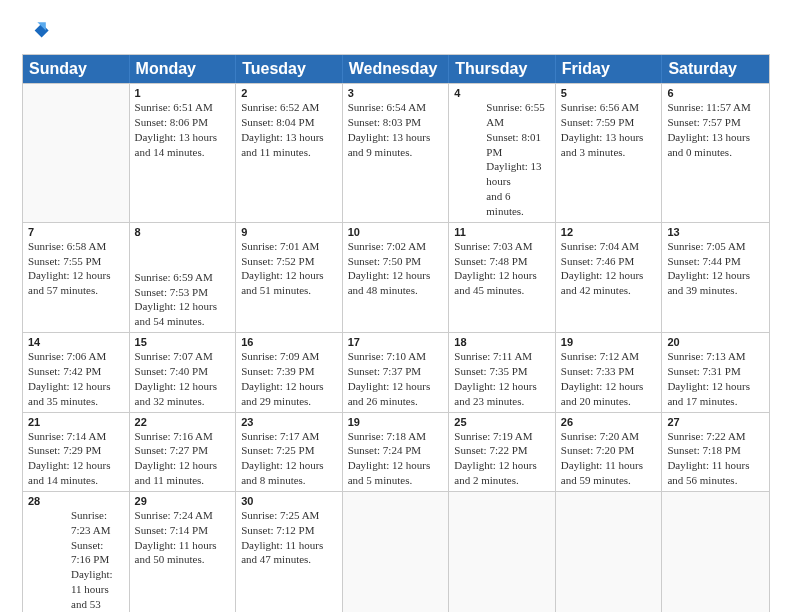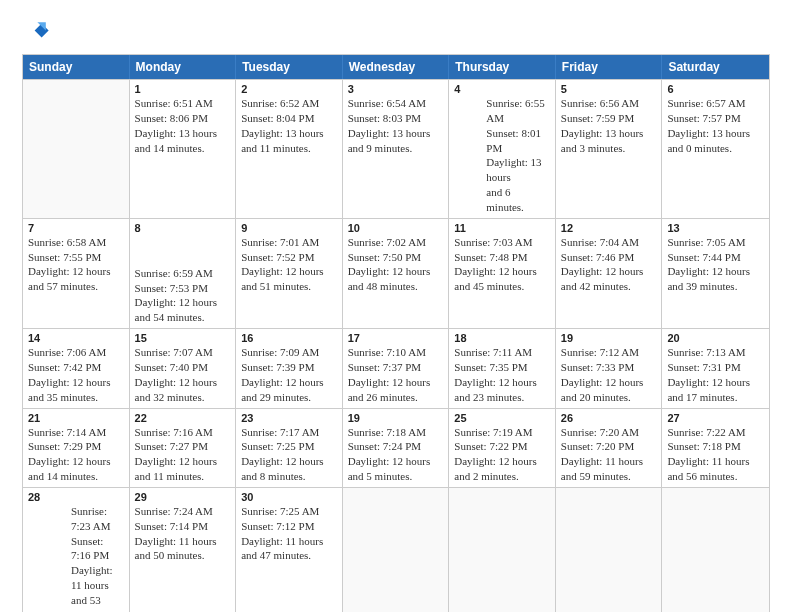--- a/index.html
+++ b/index.html
@@ -66,21 +66,21 @@
       flex-direction: column;
       border: 1px solid #ccc;
     }
     .cal-header-row {
       display: grid;
       grid-template-columns: repeat(7, 1fr);
       background: #2a6db5;
     }
     .cal-header-cell {
       color: #fff;
-      font-size: 12px;
+      font-size: 16px;
       font-weight: bold;
       padding: 5px 6px;
       text-align: left;
       border-right: 1px solid #3a7dc5;
     }
     .cal-header-cell:last-child { border-right: none; }
     .cal-body {
       flex: 1;
       display: flex;
       flex-direction: column;
@@ -179,21 +179,21 @@
           </div>
           <div class="cal-cell">
             <span class="cell-date">5</span>
             <div class="cell-info" style="white-space: pre-line;">Sunrise: 6:56 AM
 Sunset: 7:59 PM
 Daylight: 13 hours
 and 3 minutes.</div>
           </div>
           <div class="cal-cell">
             <span class="cell-date">6</span>
-            <div class="cell-info" style="white-space: pre-line;">Sunrise: 6:57 AM
+            <div class="cell-info" style="white-space: pre-line;">Sunrise: 11:57 AM
 Sunset: 7:57 PM
 Daylight: 13 hours
 and 0 minutes.</div>
           </div>
         </div>
         <div class="cal-week">
           <div class="cal-cell">
             <span class="cell-date">7</span>
             <div class="cell-info" style="white-space: pre-line;">Sunrise: 6:58 AM
 Sunset: 7:55 PM

